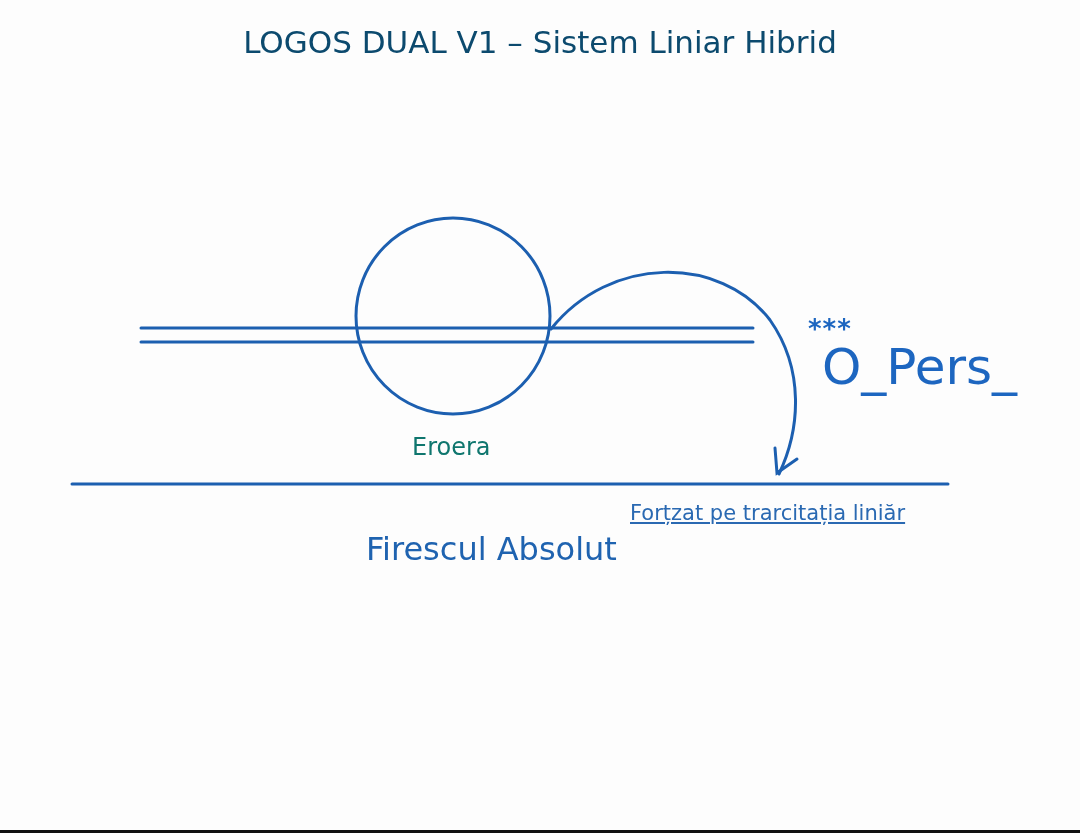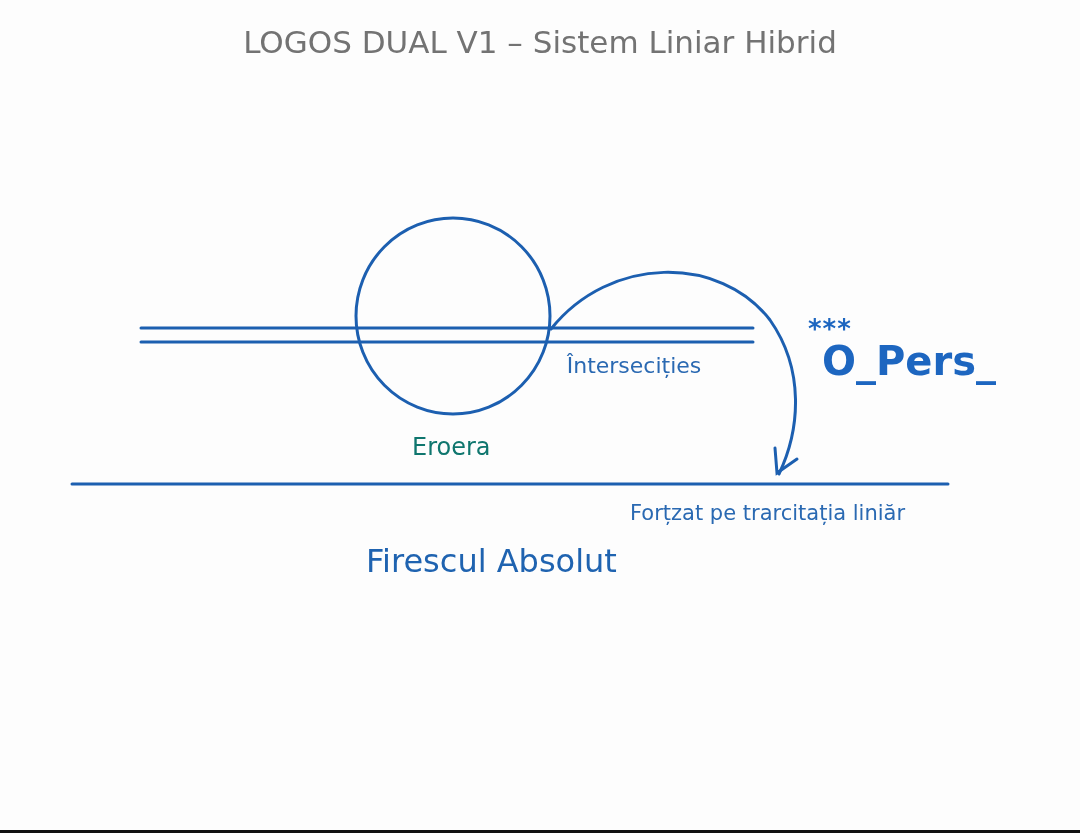--- a/index.html
+++ b/index.html
@@ -4,46 +4,45 @@
 <style>
   html, body { margin: 0; padding: 0; }
   body {
     width: 1080px; height: 833px; position: relative; overflow: hidden;
     background: #fdfdfd;
     font-family: "DejaVu Sans", sans-serif;
   }
   .bottom-bar { position: absolute; left: 0; top: 830px; width: 1080px; height: 3px; background: #111; }
   svg.diagram { position: absolute; left: 0; top: 0; }
   .lbl { position: absolute; white-space: nowrap; color: #1f63b0; }
-  .title { left: 0; width: 1080px; top: 24px; text-align: center; font-size: 31px; color: #737373; letter-spacing: 0px; }
+  .title { left: 0; width: 1080px; top: 24px; text-align: center; font-size: 31px; color: #0c4a6e; letter-spacing: 0px; }
   .inter { left: 548px; top: 352px; width: 172px; text-align: center; font-size: 22px; line-height: 28px; color: #2a69b2; }
   .eroera { left: 412px; top: 433px; font-size: 24px; color: #0f766e; }
-  .opers { left: 822px; top: 338px; font-size: 40px; font-weight: bold; color: #1d66c0; }
+  .opers { left: 822px; top: 338px; font-size: 50px; font-weight: normal; color: #1d66c0; }
   .stars { left: 808px; top: 314px; font-size: 26px; font-weight: bold; color: #1d66c0; letter-spacing: 1px; }
-  .fortat { left: 630px; top: 501px; font-size: 21px; color: #2a69b2; }
-  .firescul { left: 366px; top: 530px; font-size: 32px; color: #1f63b0; margin-top: 12px; }
+  .fortat { left: 630px; top: 501px; font-size: 21px; color: #2a69b2; text-decoration: underline; }
+  .firescul { left: 366px; top: 530px; font-size: 32px; color: #1f63b0; }
 </style>
 </head>
 <body>
 
 <svg class="diagram" width="1080" height="833" viewBox="0 0 1080 833">
   <g fill="none" stroke="#1c5fb0" stroke-width="3" stroke-linecap="round">
     <line x1="141" y1="328" x2="753" y2="328"></line>
     <line x1="141" y1="342" x2="753" y2="342"></line>
     <ellipse cx="453" cy="316" rx="97" ry="98"></ellipse>
     <path d="M 551 329 C 610 255, 720 255, 770 320 C 805 370, 800 430, 779 474"></path>
     <path d="M 775 448 L 777 473 L 797 459"></path>
     <line x1="72" y1="484" x2="948" y2="484"></line>
   </g>
 </svg>
 
 <div class="lbl title">LOGOS DUAL V1 – Sistem Liniar Hibrid</div>
 
 <div class="lbl inter">
-  <div>Întersecițies</div>
 </div>
 
 <div class="lbl eroera">Eroera</div>
 <div class="lbl stars">***</div>
 <div class="lbl opers">O_Pers_</div>
 <div class="lbl fortat">Forțzat pe trarcitația liniăr</div>
 <div class="lbl firescul">Firescul Absolut</div>
 
 <div class="bottom-bar"></div>
 

